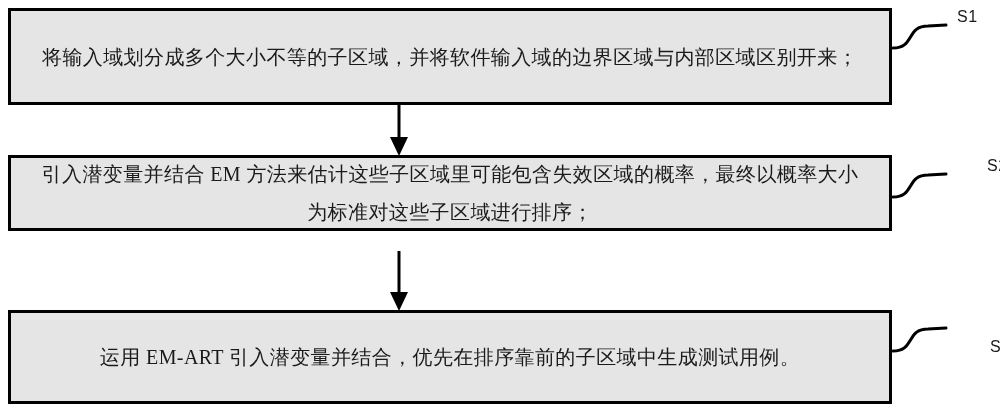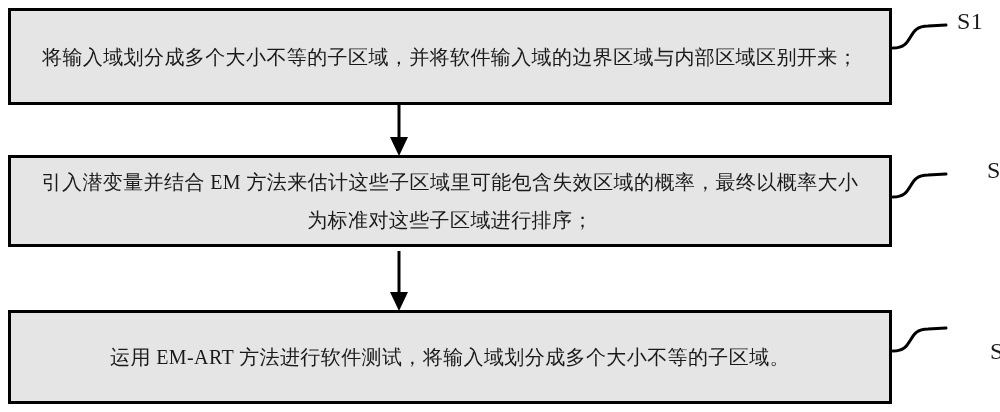--- a/index.html
+++ b/index.html
@@ -33,36 +33,36 @@
     width: 830px;
     text-align: center;
     font-size: 20px;
     line-height: 38px;
     color: #1a1a1a;
     letter-spacing: 0.4px;
     font-family: "Liberation Serif", "DejaVu Serif", serif;
     word-break: break-all;
   }
   #box-1 { top: 8px;   height: 97px; }
-  #box-2 { top: 155px; height: 92px; }
+  #box-2 { top: 155px; height: 76px; }
   #box-3 { top: 310px; height: 94px; }
 
   .connector {
     position: absolute;
     left: 0;
     top: 0;
     width: 1000px;
     height: 412px;
     pointer-events: none;
   }
   .label-tag {
     position: absolute;
-    font-size: 24px;
+    font-size: 16px;
     color: #1a1a1a;
-    font-family: Liberation Serif, serif;
+    font-family: Liberation Sans, sans-serif;
     letter-spacing: 0.5px;
   }
   #tag-1 { left: 957px; top: 8px; }
   #tag-2 { left: 957px; top: 157px; margin-left: 30px; }
   #tag-3 { left: 990px; top: 310px; margin-top: 28px; }
 </style>
 </head>
 <body>
 
 <div id="canvas">
@@ -86,20 +86,20 @@
 
   <div class="step-box" id="box-1">
     <span class="step-text">将输入域划分成多个大小不等的子区域，并将软件输入域的边界区域与内部区域区别开来；</span>
   </div>
 
   <div class="step-box" id="box-2">
     <span class="step-text">引入潜变量并结合 EM 方法来估计这些子区域里可能包含失效区域的概率，最终以概率大小为标准对这些子区域进行排序；</span>
   </div>
 
   <div class="step-box" id="box-3">
-    <span class="step-text">运用 EM-ART 方法进行软件测试，将输入域划分成多个大小不等的子区域。</span>
+    <span class="step-text">运用 EM-ART 引入潜变量并结合，优先在排序靠前的子区域中生成测试用例。</span>
   </div>
 
   <div class="label-tag" id="tag-1">S1</div>
   <div class="label-tag" id="tag-2">S2</div>
   <div class="label-tag" id="tag-3">S3</div>
 
 </div>
 
 </body></html>

